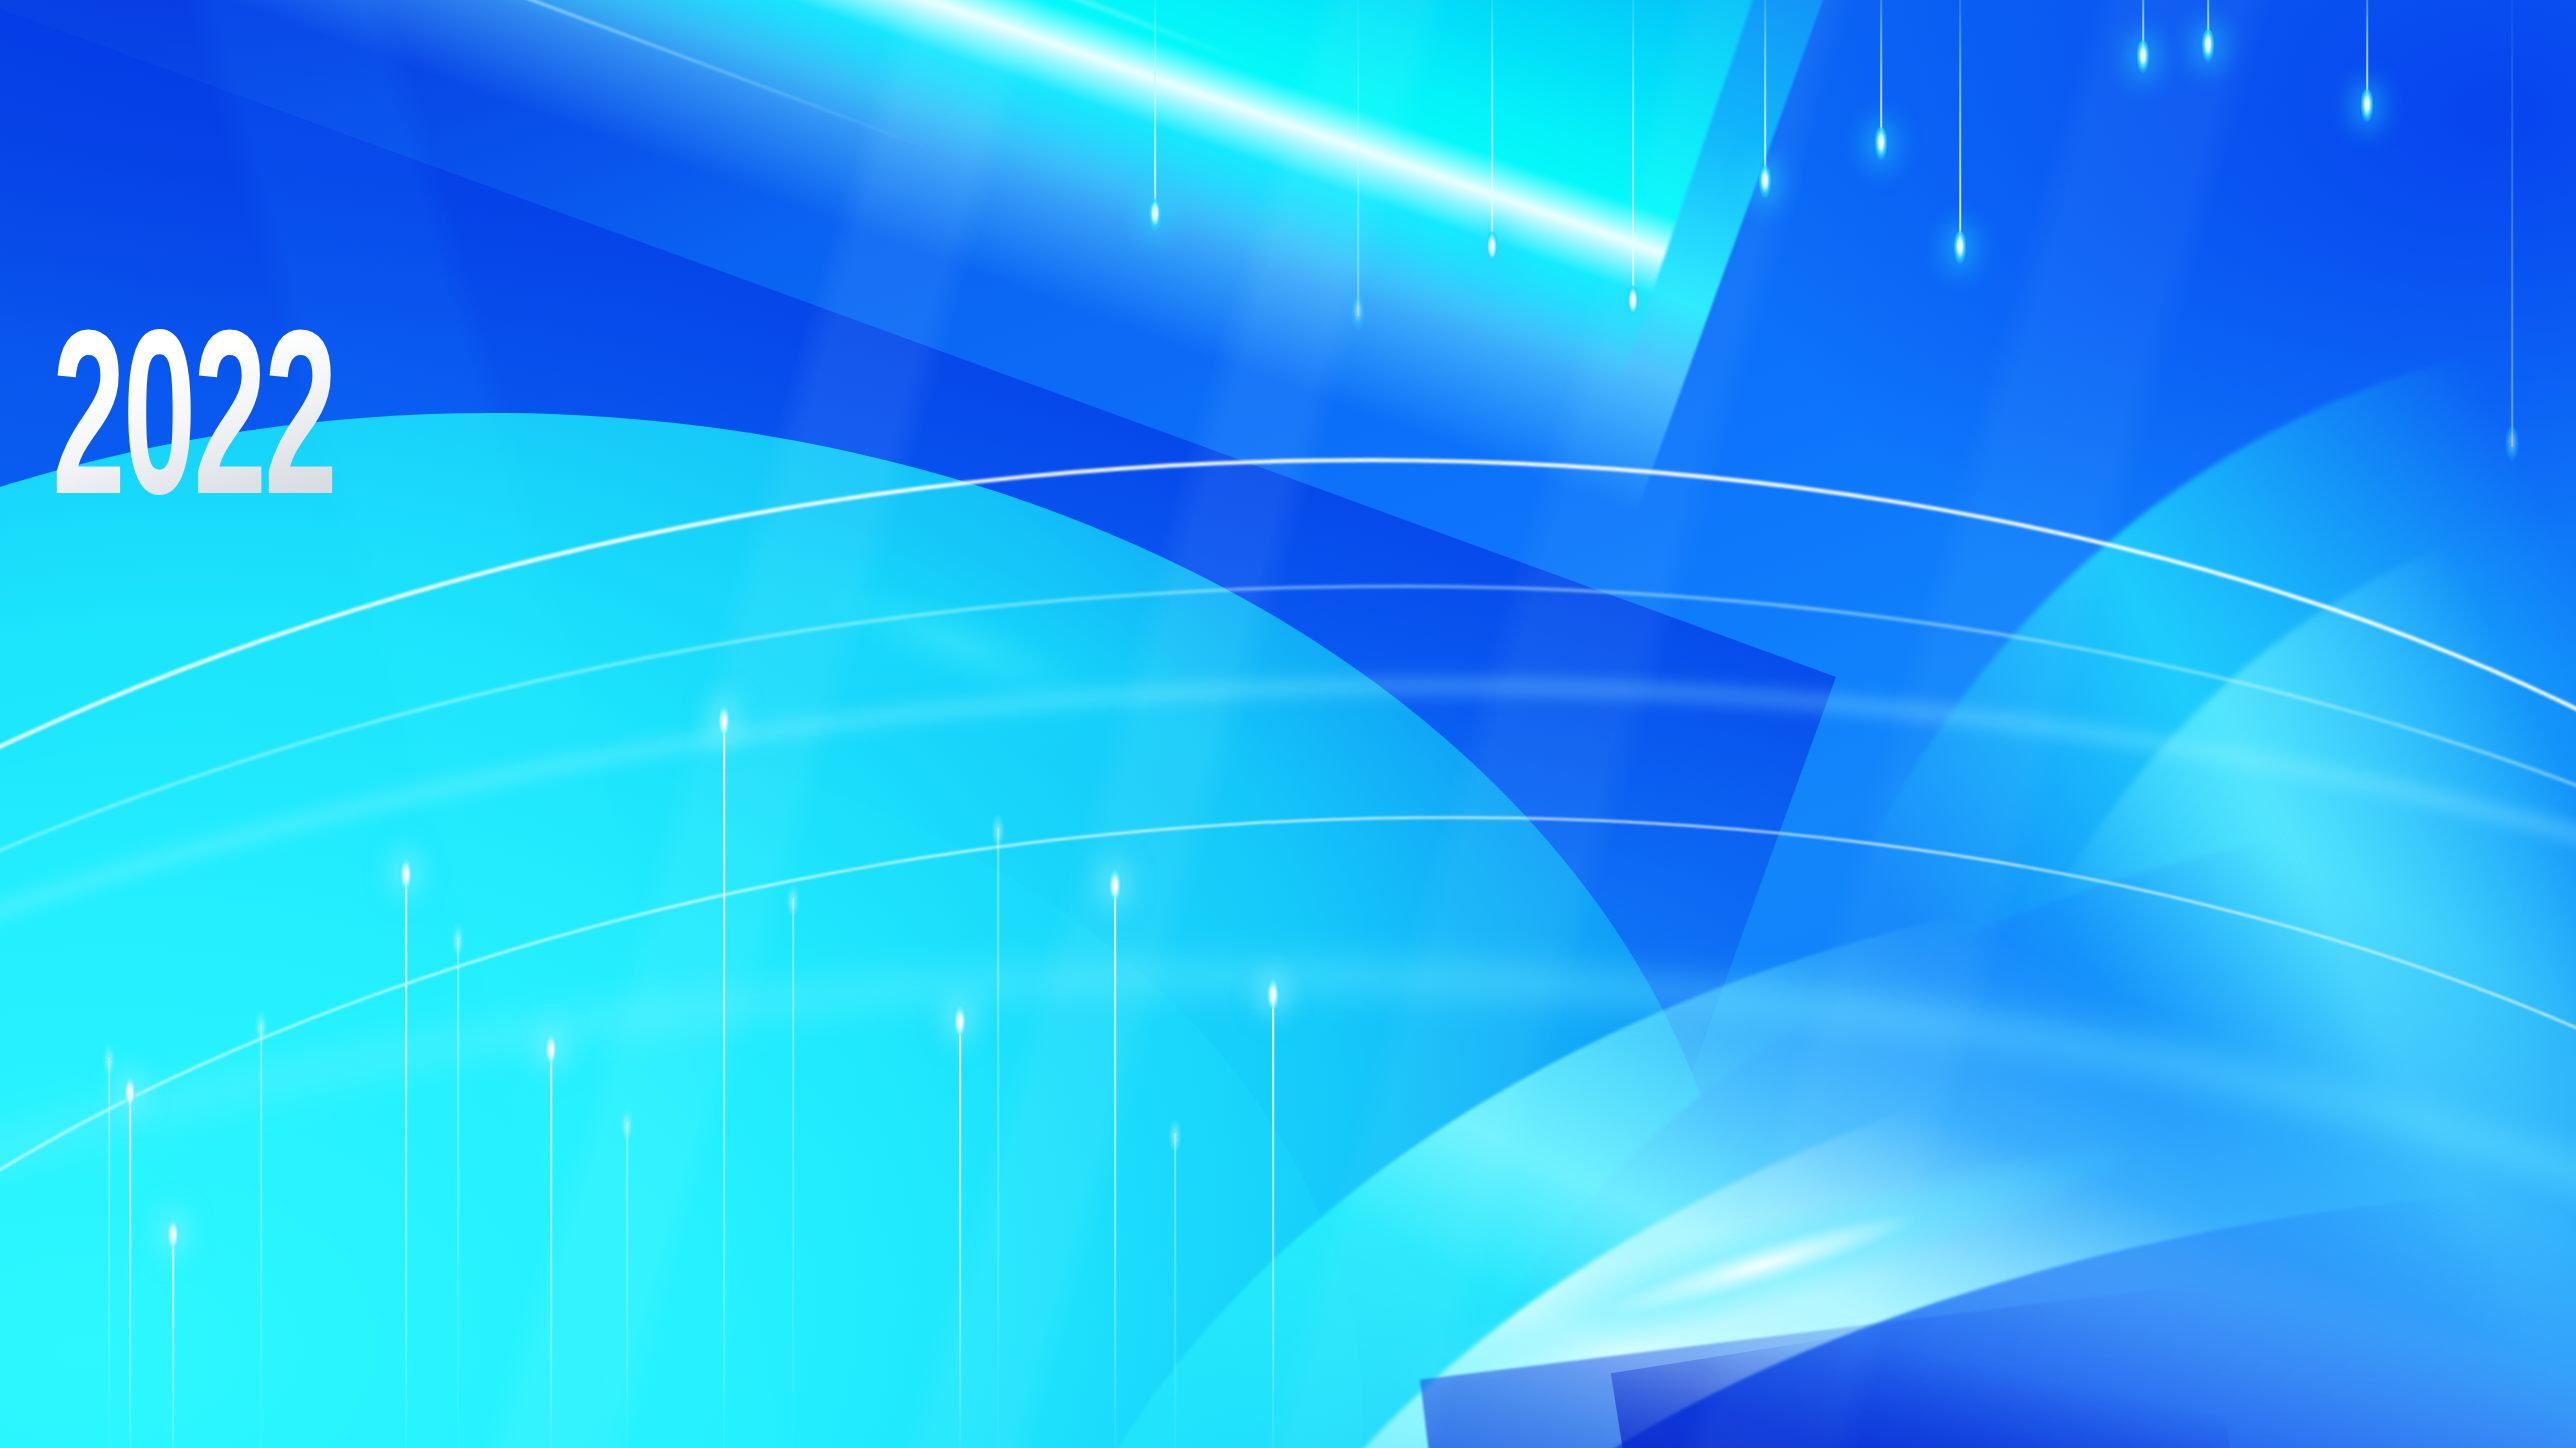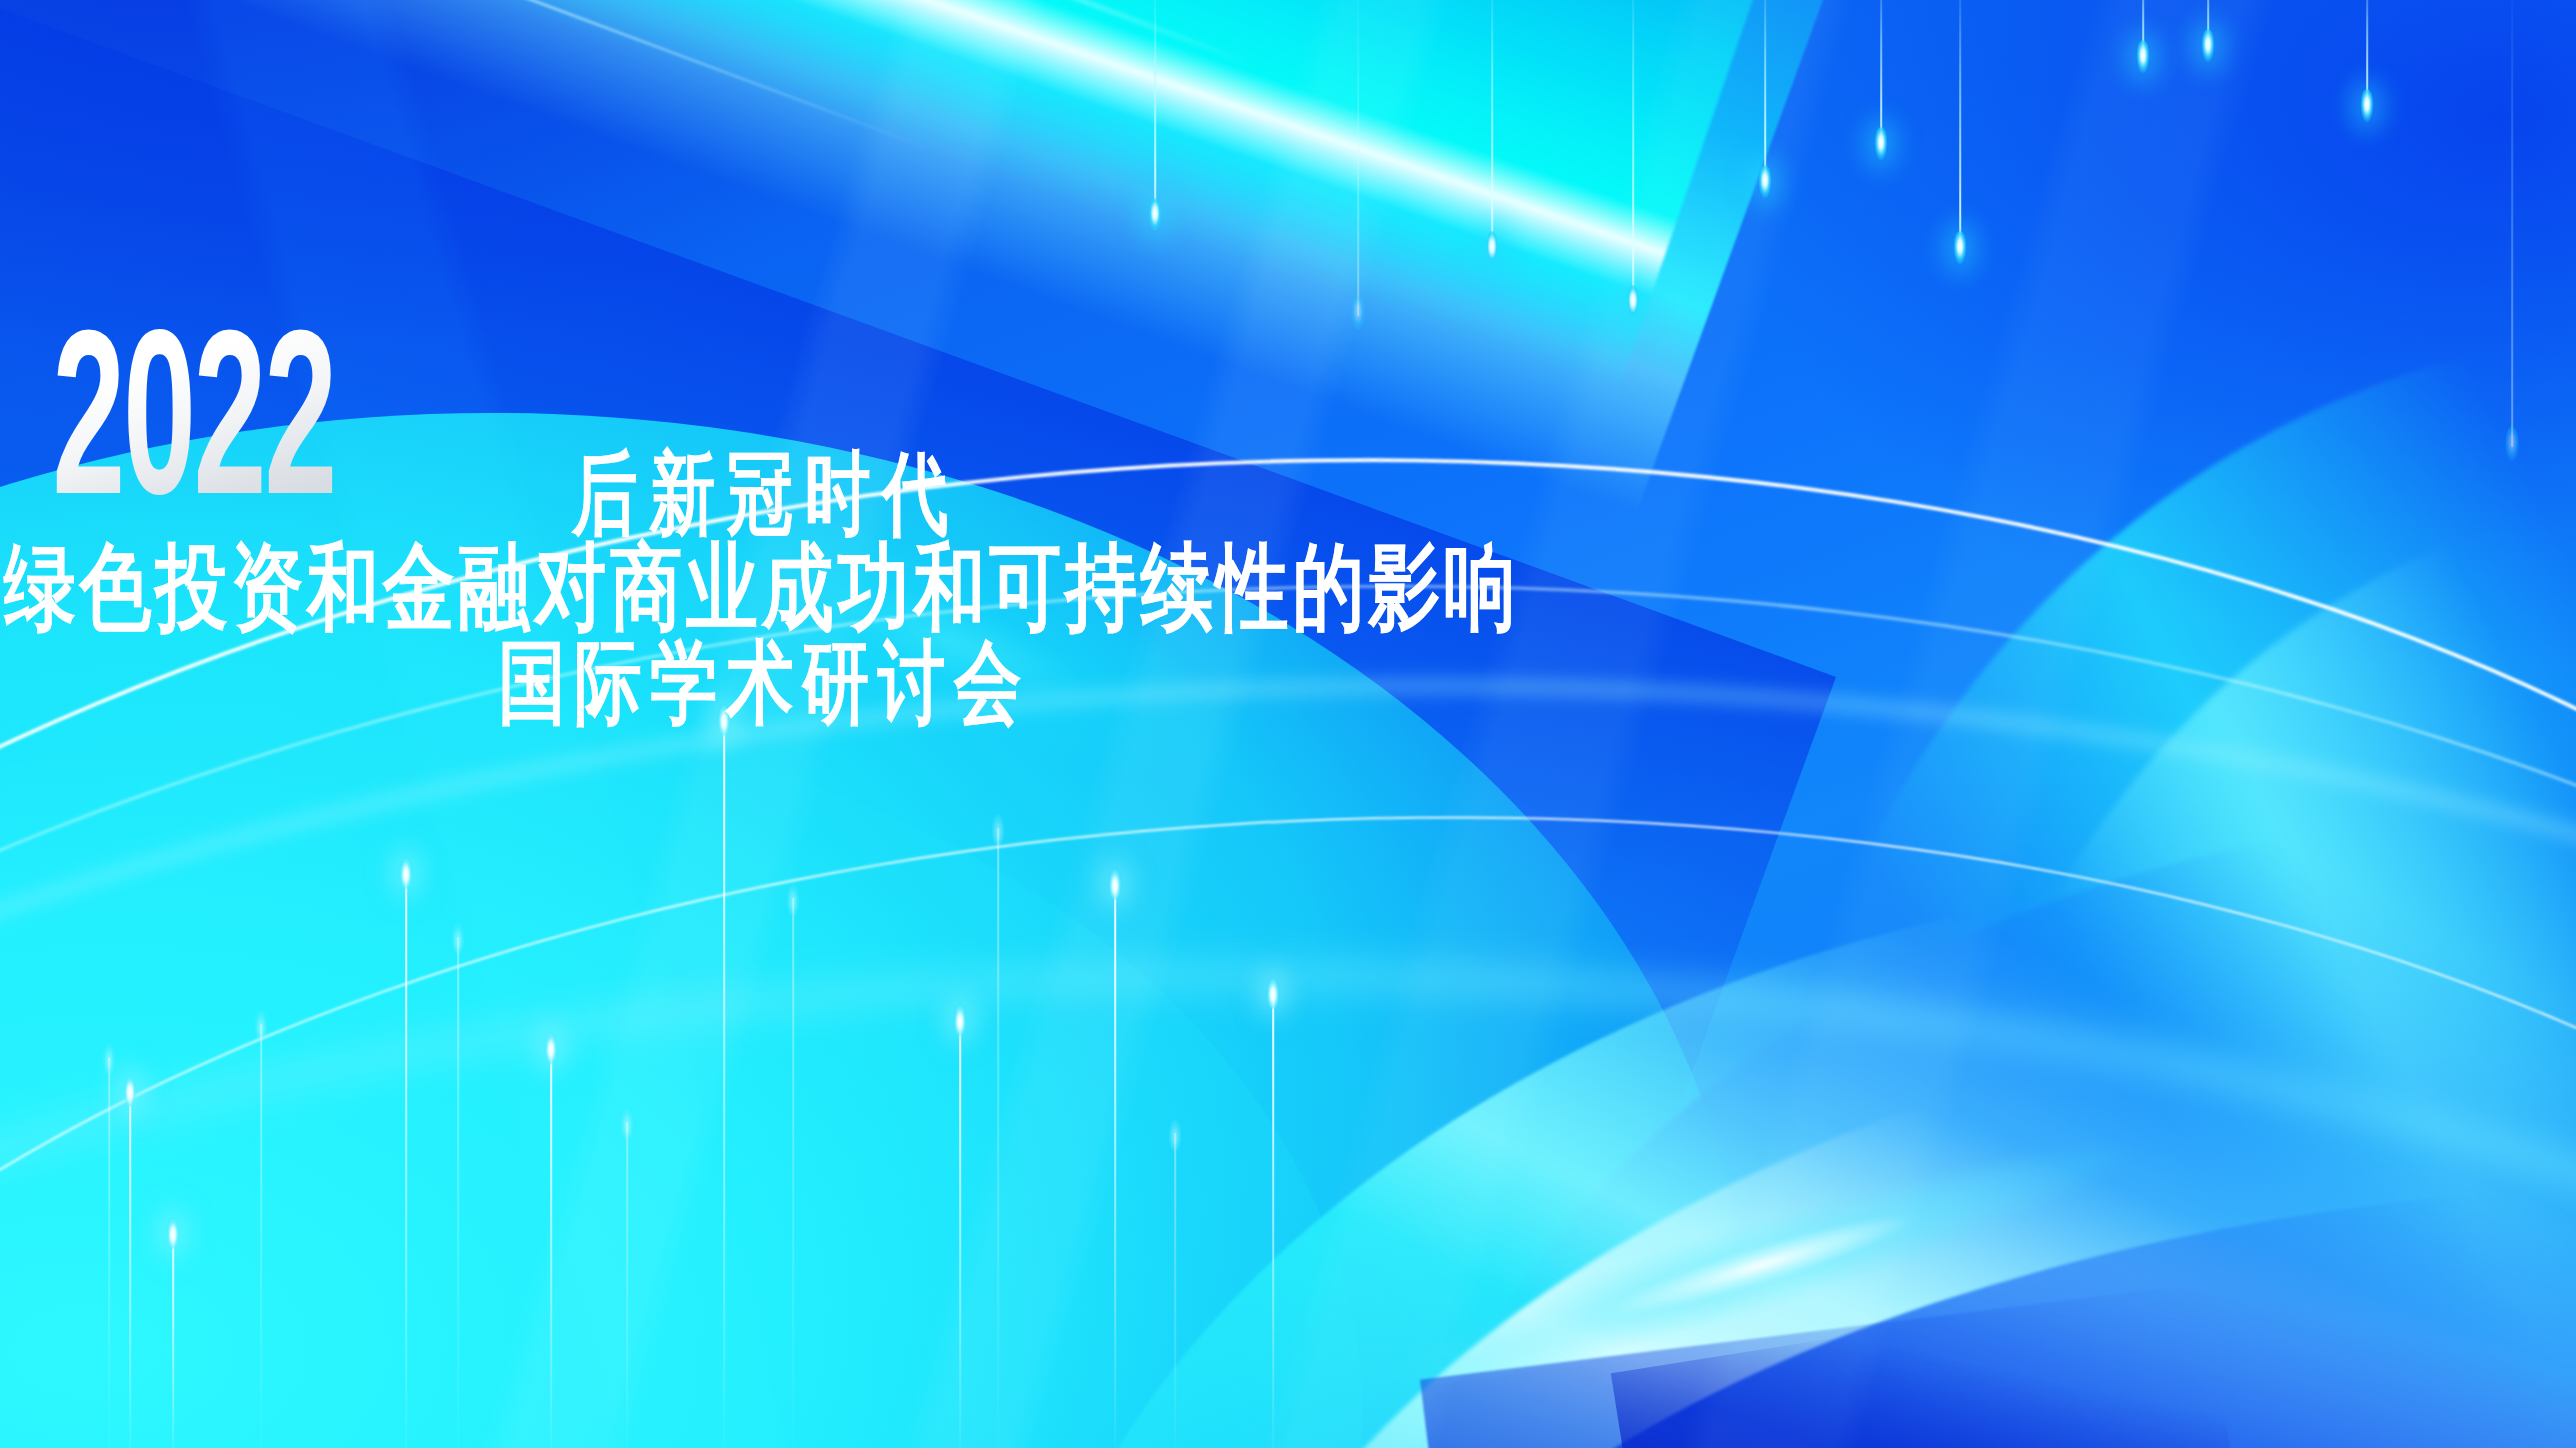--- a/index.html
+++ b/index.html
@@ -447,21 +447,16 @@
       <div class="head"></div>
     </div>
     <div class="streak up" style="left:1273px;bottom:-22px;height:480px;">
       <div class="tail" style="height:480px;"></div>
       <div class="head"></div>
     </div>
   </div>
 
   <div class="content">
     <div class="year">2022</div>
-    <div class="title-stack">
-      <div class="tline tline-1">后新冠时代</div>
-      <div class="tline tline-2">绿色投资和金融对商业成功和可持续性的影响</div>
-      <div class="tline tline-3">国际学术研讨会</div>
-    </div>
   </div>
 
 </div>
 
 
 </body></html>

